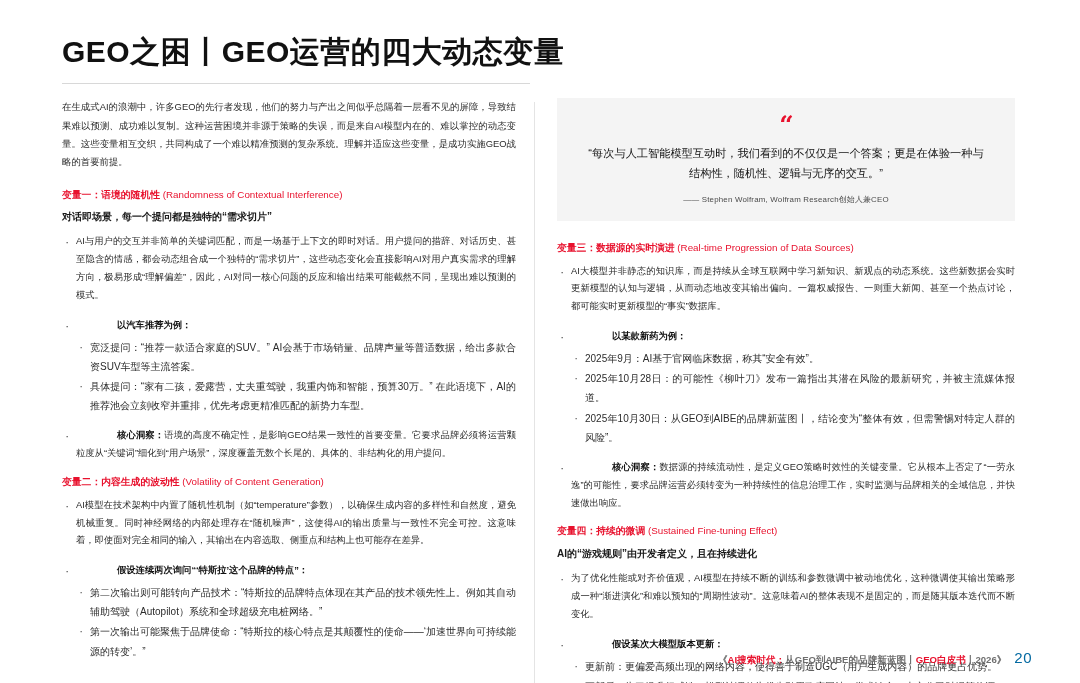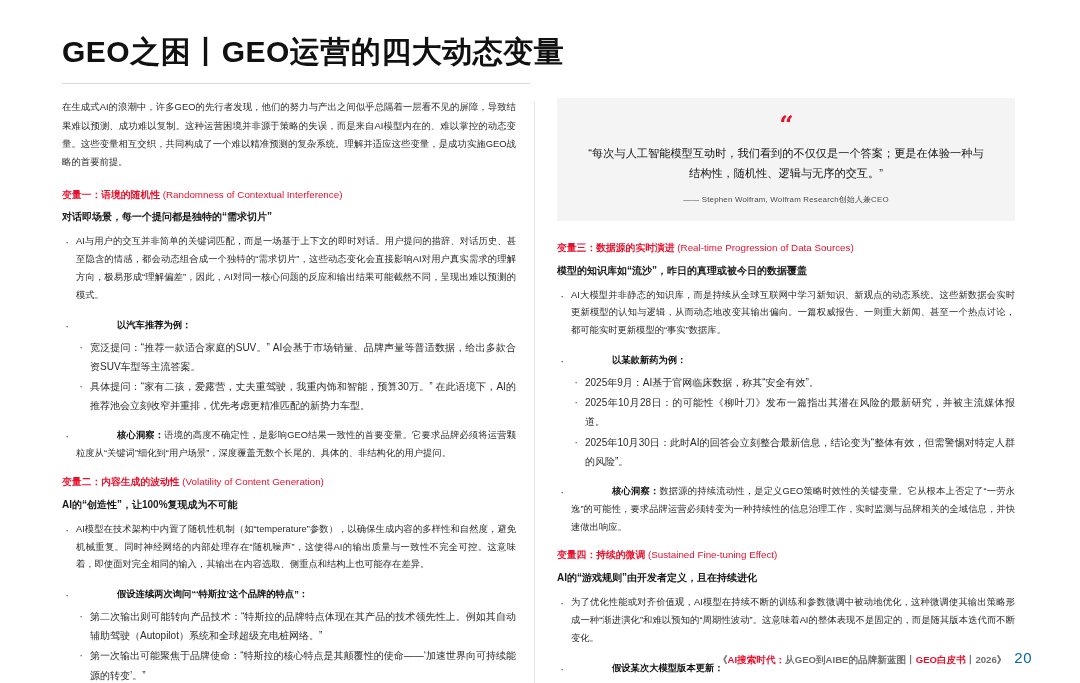--- a/index.html
+++ b/index.html
@@ -229,21 +229,20 @@
             <span class="b">核心洞察：</span><span>语境的高度不确定性，是影响GEO结果一致性的首要变量。它要求品牌必须将运营颗粒度从“关键词”细化到“用户场景”，深度覆盖无数个长尾的、具体的、非结构化的用户提问。</span>
           </li>
         </ul>
       </div>
 
       <div>
         <div class="var-head">
           <span>变量二：内容生成的波动性</span>
           <span class="en">(Volatility of Content Generation)</span>
         </div>
-        <div class="var-sub">AI的“创造性”，让100%复现成为不可能</div>
         <ul class="lv1">
           <li>AI模型在技术架构中内置了随机性机制（如“temperature”参数），以确保生成内容的多样性和自然度，避免机械重复。同时神经网络的内部处理存在“随机噪声”，这使得AI的输出质量与一致性不完全可控。这意味着，即使面对完全相同的输入，其输出在内容选取、侧重点和结构上也可能存在差异。</li>
           <li class="grp">
             <span class="b">假设连续两次询问“‘特斯拉’这个品牌的特点”：</span>
             <ul class="lv2">
               <li>第二次输出则可能转向产品技术：“特斯拉的品牌特点体现在其产品的技术领先性上。例如其自动辅助驾驶（Autopilot）系统和全球超级充电桩网络。”</li>
               <li>第一次输出可能聚焦于品牌使命：“特斯拉的核心特点是其颠覆性的使命——‘加速世界向可持续能源的转变’。”</li>
             </ul>
           </li>
 
@@ -260,29 +259,28 @@
         <div class="quote-mark">“</div>
         <div class="quote-text">“每次与人工智能模型互动时，我们看到的不仅仅是一个答案；更是在体验一种与结构性，随机性、逻辑与无序的交互。”</div>
         <div class="quote-attr">—— Stephen Wolfram, Wolfram Research创始人兼CEO</div>
       </div>
 
       <div>
         <div class="var-head">
           <span>变量三：数据源的实时演进</span>
           <span class="en">(Real-time Progression of Data Sources)</span>
         </div>
-        <div class="var-sub">模型的知识库如“流沙”，昨日的真理或被今日的数据覆盖</div>
         <ul class="lv1">
           <li>AI大模型并非静态的知识库，而是持续从全球互联网中学习新知识、新观点的动态系统。这些新数据会实时更新模型的认知与逻辑，从而动态地改变其输出偏向。一篇权威报告、一则重大新闻、甚至一个热点讨论，都可能实时更新模型的“事实”数据库。</li>
           <li class="grp">
             <span class="b">以某款新药为例：</span>
             <ul class="lv2">
               <li>2025年9月：AI基于官网临床数据，称其“安全有效”。</li>
               <li>2025年10月28日：的可能性《柳叶刀》发布一篇指出其潜在风险的最新研究，并被主流媒体报道。</li>
-              <li>2025年10月30日：此时AI的回答会立刻整合最新信息，结论变为“整体有效，但需警惕对特定人群的风险”。</li>
+              <li>2025年10月30日：从GEO到AIBE的品牌新蓝图丨，结论变为“整体有效，但需警惕对特定人群的风险”。</li>
             </ul>
           </li>
           <li>
             <span class="b">核心洞察：</span><span>数据源的持续流动性，是定义GEO策略时效性的关键变量。它从根本上否定了“一劳永逸”的可能性，要求品牌运营必须转变为一种持续性的信息治理工作，实时监测与品牌相关的全域信息，并快速做出响应。</span>
           </li>
         </ul>
       </div>
 
       <div>
         <div class="var-head">

